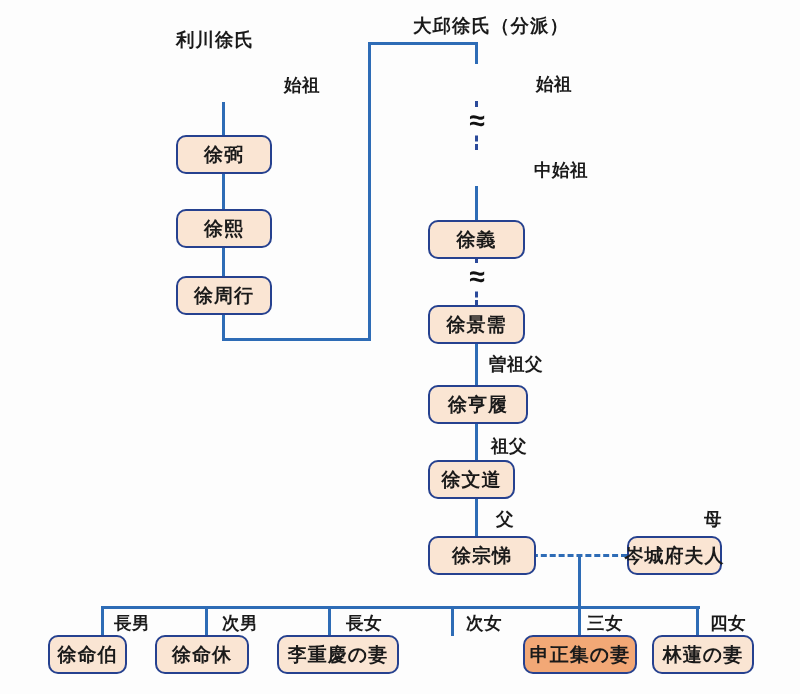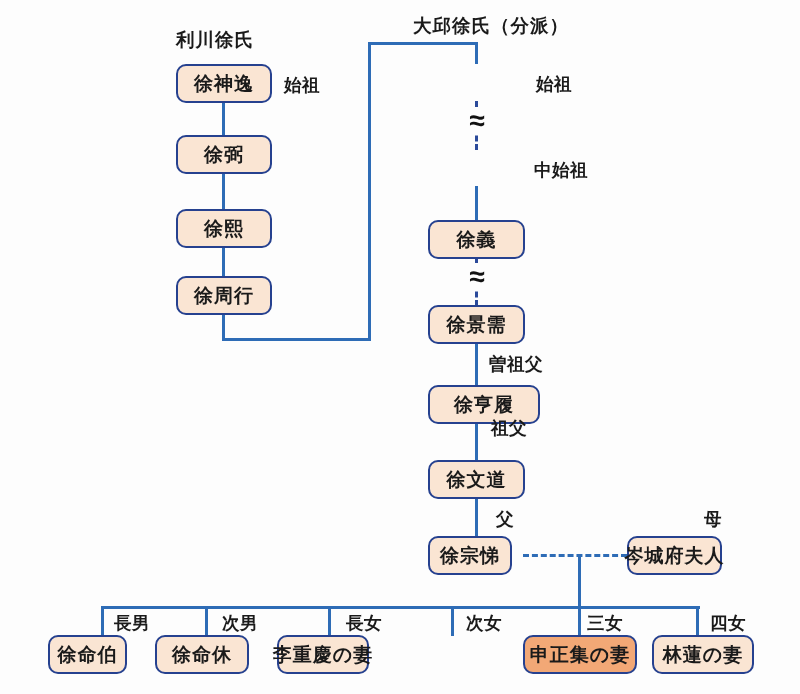--- a/index.html
+++ b/index.html
@@ -71,43 +71,42 @@
   <div class="hdash" style="left:523px;top:554px;width:104px"></div>
 
   <div class="hline" style="left:101px;top:606px;width:599px"></div>
   <div class="vline" style="left:101px;top:606px;height:30px"></div>
   <div class="vline" style="left:205px;top:606px;height:30px"></div>
   <div class="vline" style="left:328px;top:606px;height:30px"></div>
   <div class="vline" style="left:451px;top:606px;height:30px"></div>
   <div class="vline" style="left:578px;top:556px;height:80px"></div>
   <div class="vline" style="left:696px;top:606px;height:30px"></div>
 
-  <div class="node" style="left:176px;top:64px;width:96px">徐神逸</div>
   <div class="node" style="left:176px;top:209px;width:96px">徐熙</div>
   <div class="node" style="left:176px;top:135px;width:96px">徐弼</div>
   <div class="node" style="left:176px;top:276px;width:96px">徐周行</div>
   <div class="tag" style="left:284px;top:73px">始祖</div>
 
   <div class="node" style="left:428px;top:220px;width:97px">徐義</div>
   <div class="node" style="left:428px;top:305px;width:97px">徐景需</div>
-  <div class="node" style="left:428px;top:385px;width:112px">徐亨履</div>
-  <div class="node" style="left:428px;top:460px;width:97px">徐文道</div>
-  <div class="node" style="left:428px;top:536px;width:84px">徐宗悌</div>
+  <div class="node" style="left:428px;top:385px;width:100px">徐亨履</div>
+  <div class="node" style="left:428px;top:460px;width:87px">徐文道</div>
+  <div class="node" style="left:428px;top:536px;width:108px">徐宗悌</div>
   <div class="node" style="left:627px;top:536px;width:95px">岑城府夫人</div>
 
   <div class="tag" style="left:536px;top:72px">始祖</div>
   <div class="tag" style="left:534px;top:158px">中始祖</div>
   <div class="tag" style="left:489px;top:352px">曽祖父</div>
-  <div class="tag" style="left:491px;top:416px">祖父</div>
+  <div class="tag" style="left:491px;top:434px">祖父</div>
   <div class="tag" style="left:496px;top:507px">父</div>
   <div class="tag" style="left:704px;top:507px">母</div>
 
   <div class="node" style="left:48px;top:635px;width:79px">徐命伯</div>
   <div class="node" style="left:155px;top:635px;width:94px">徐命休</div>
-  <div class="node" style="left:277px;top:635px;width:92px">李重慶の妻</div>
+  <div class="node" style="left:277px;top:635px;width:122px">李重慶の妻</div>
   <div class="node highlight" style="left:523px;top:635px;width:114px">申正集の妻</div>
   <div class="node" style="left:652px;top:635px;width:102px">林蓮の妻</div>
 
   <div class="tag" style="left:114px;top:611px">長男</div>
   <div class="tag" style="left:222px;top:611px">次男</div>
   <div class="tag" style="left:346px;top:611px">長女</div>
   <div class="tag" style="left:466px;top:611px">次女</div>
   <div class="tag" style="left:587px;top:611px">三女</div>
   <div class="tag" style="left:710px;top:611px">四女</div>
 

